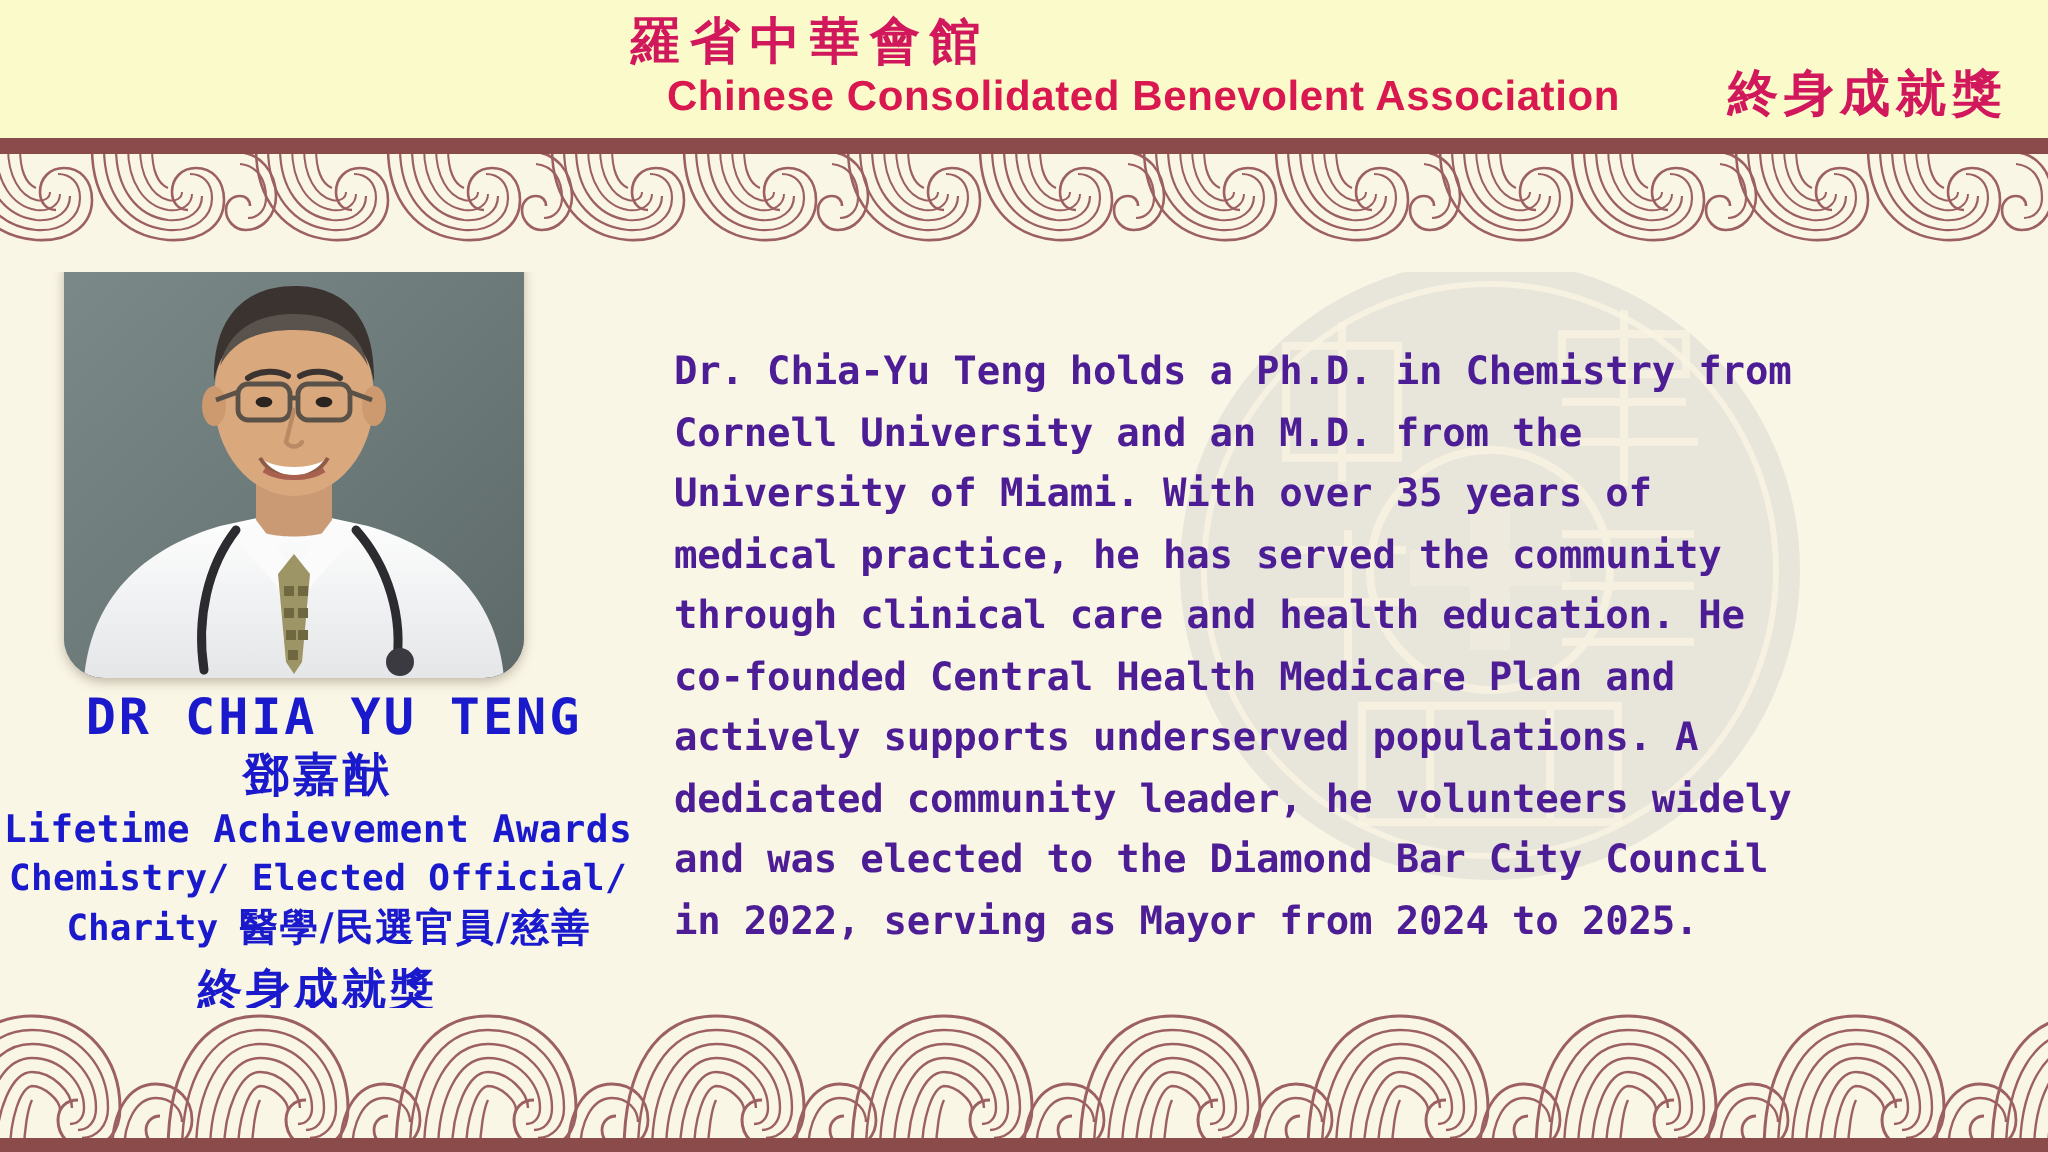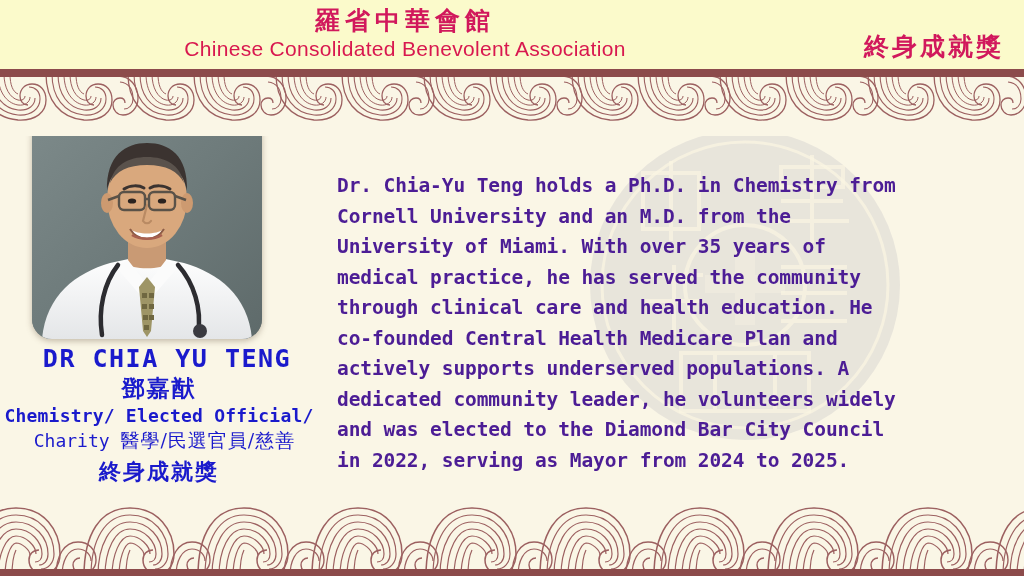--- a/index.html
+++ b/index.html
@@ -25,22 +25,22 @@
     z-index:7;
   }
   .title-cn{
     font-family:"DejaVu Serif",serif;
     font-size:25px;font-weight:700;color:#D1185C;
     letter-spacing:5px;line-height:30px;
     white-space:nowrap;
   }
   .title-en{
     font-family:"Liberation Sans",sans-serif;
-    font-size:21px;font-weight:400;color:#D8184F;
-    line-height:26px;letter-spacing:.3px;white-space:nowrap;
+    font-size:21px;font-weight:700;color:#D8184F;
+    line-height:26px;letter-spacing:.3px;white-space:nowrap;text-align:right;
   }
   .edition-badge{
     position:absolute;right:20px;top:30px;
     font-family:"DejaVu Serif",serif;
     font-size:25px;font-weight:700;color:#D1185C;
     letter-spacing:3px;white-space:nowrap;z-index:7;
   }
 
   
   .ornament-top{
@@ -92,21 +92,21 @@
     font-size:19px;font-weight:700;letter-spacing:.2px;
     line-height:24px;white-space:nowrap;
   }
   .cap-cats{
     font-family:"DejaVu Sans Mono","Liberation Mono",monospace;
     font-size:18px;font-weight:700;letter-spacing:.2px;
     line-height:25px;white-space:nowrap;
   }
   .cap-cats-row2{
     font-family:"DejaVu Sans Mono","Liberation Mono",monospace;
-    font-size:18px;font-weight:400;line-height:25px;white-space:nowrap;padding-left:11px;
+    font-size:18px;font-weight:700;line-height:25px;white-space:nowrap;padding-left:11px;
   }
   .cap-cats-row2 .cn{
     font-family:"DejaVu Serif",serif;font-size:19px;letter-spacing:1px;
   }
   .cap-award-cn{
     font-family:"DejaVu Serif",serif;
     font-size:22px;font-weight:700;letter-spacing:2px;
     line-height:30px;margin-top:3px;
   }
 
@@ -274,20 +274,21 @@
 
       <path d="M98,112 C106,124 124,124 132,112 C124,118 106,118 98,112 Z" fill="#ffffff"></path>
       <path d="M98,112 C106,125 124,125 132,112" fill="none" stroke="#8d5c46" stroke-width="2"></path>
       <path d="M100,118 C108,123 122,123 130,118" fill="none" stroke="#a8604f" stroke-width="2.6"></path>
     </svg>
   </div>
 
   <div class="caption">
     <div class="cap-name-en">DR CHIA YU TENG</div>
     <div class="cap-name-cn">鄧嘉猷</div>
+    <div class="cap-award">Lifetime Achievement Awards</div>
     <div class="cap-cats">Chemistry/ Elected Official/</div>
     <div class="cap-cats-row2">
       <span>Charity</span>
       <span class="cn">醫學/民選官員/慈善</span>
     </div>
     <div class="cap-award-cn">終身成就獎</div>
   </div>
 
   <div class="bio">Dr. Chia-Yu Teng holds a Ph.D. in Chemistry from
 Cornell University and an M.D. from the

